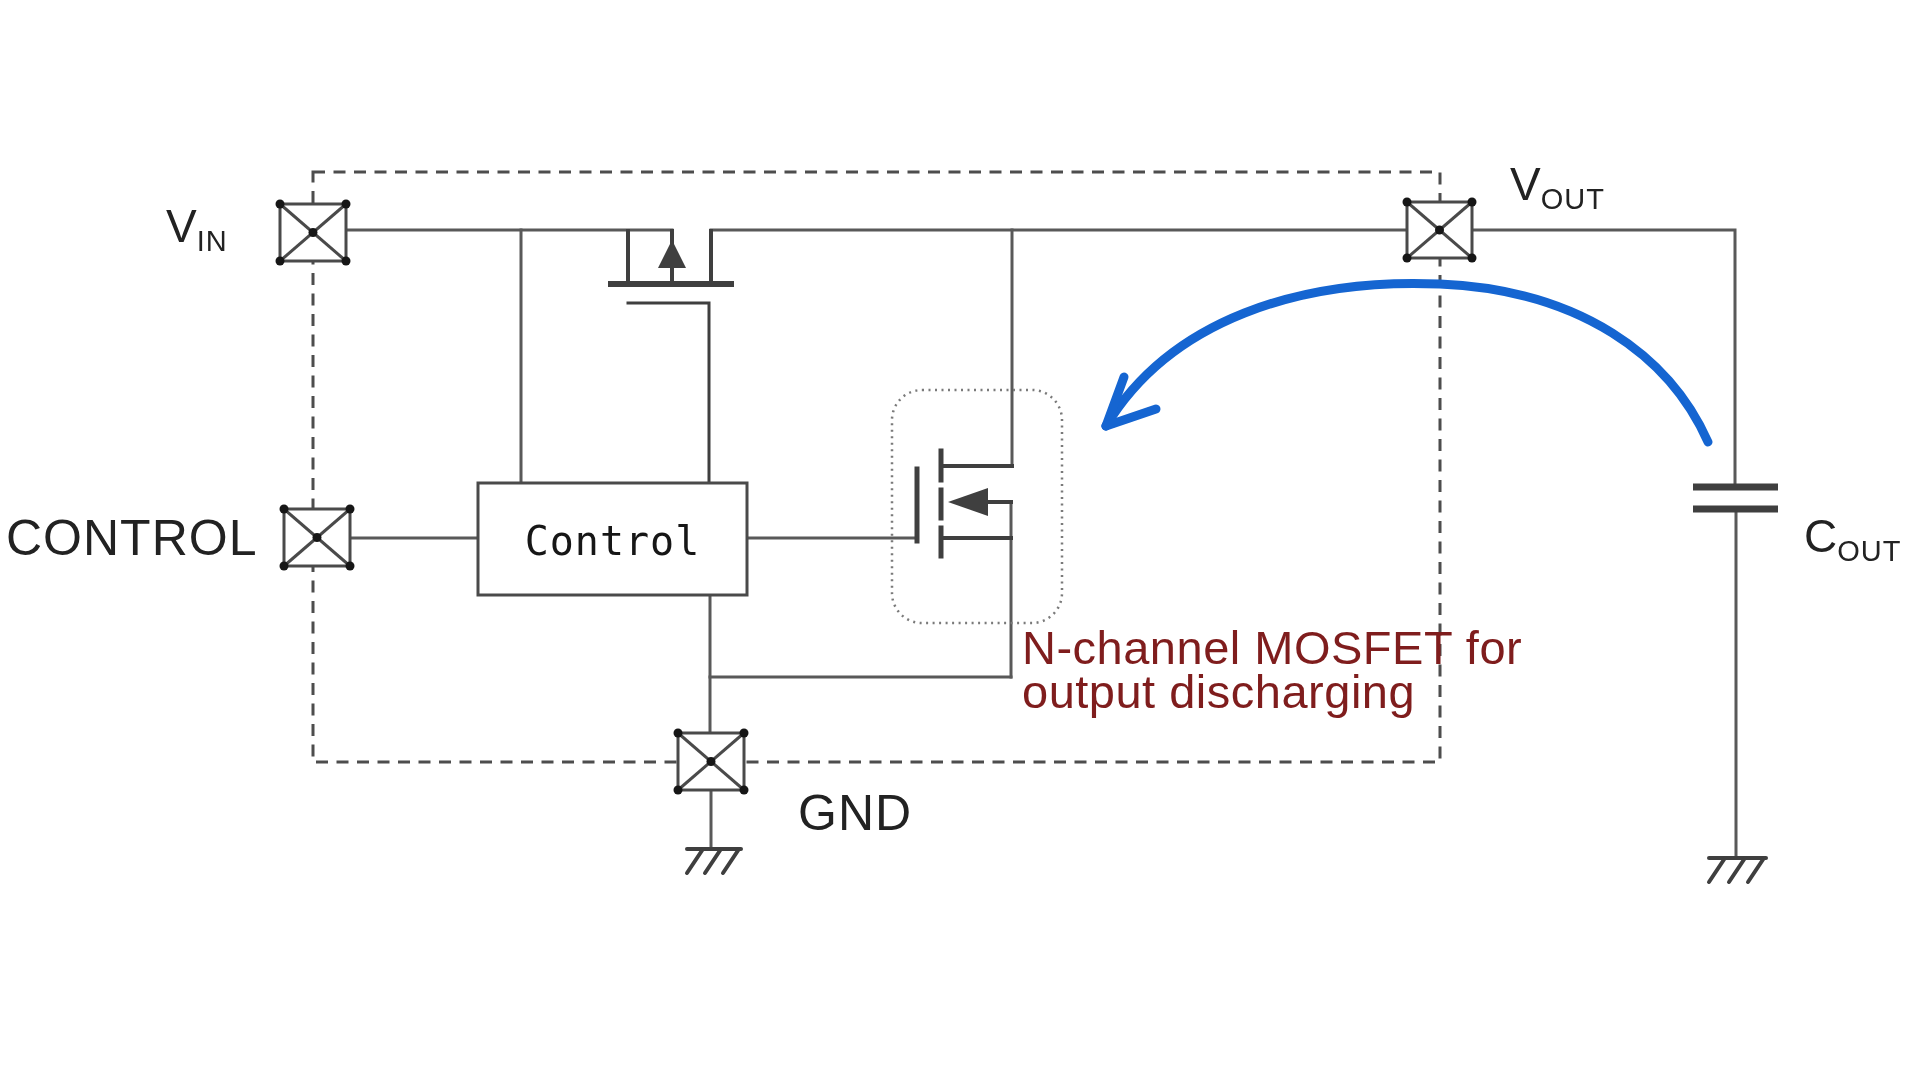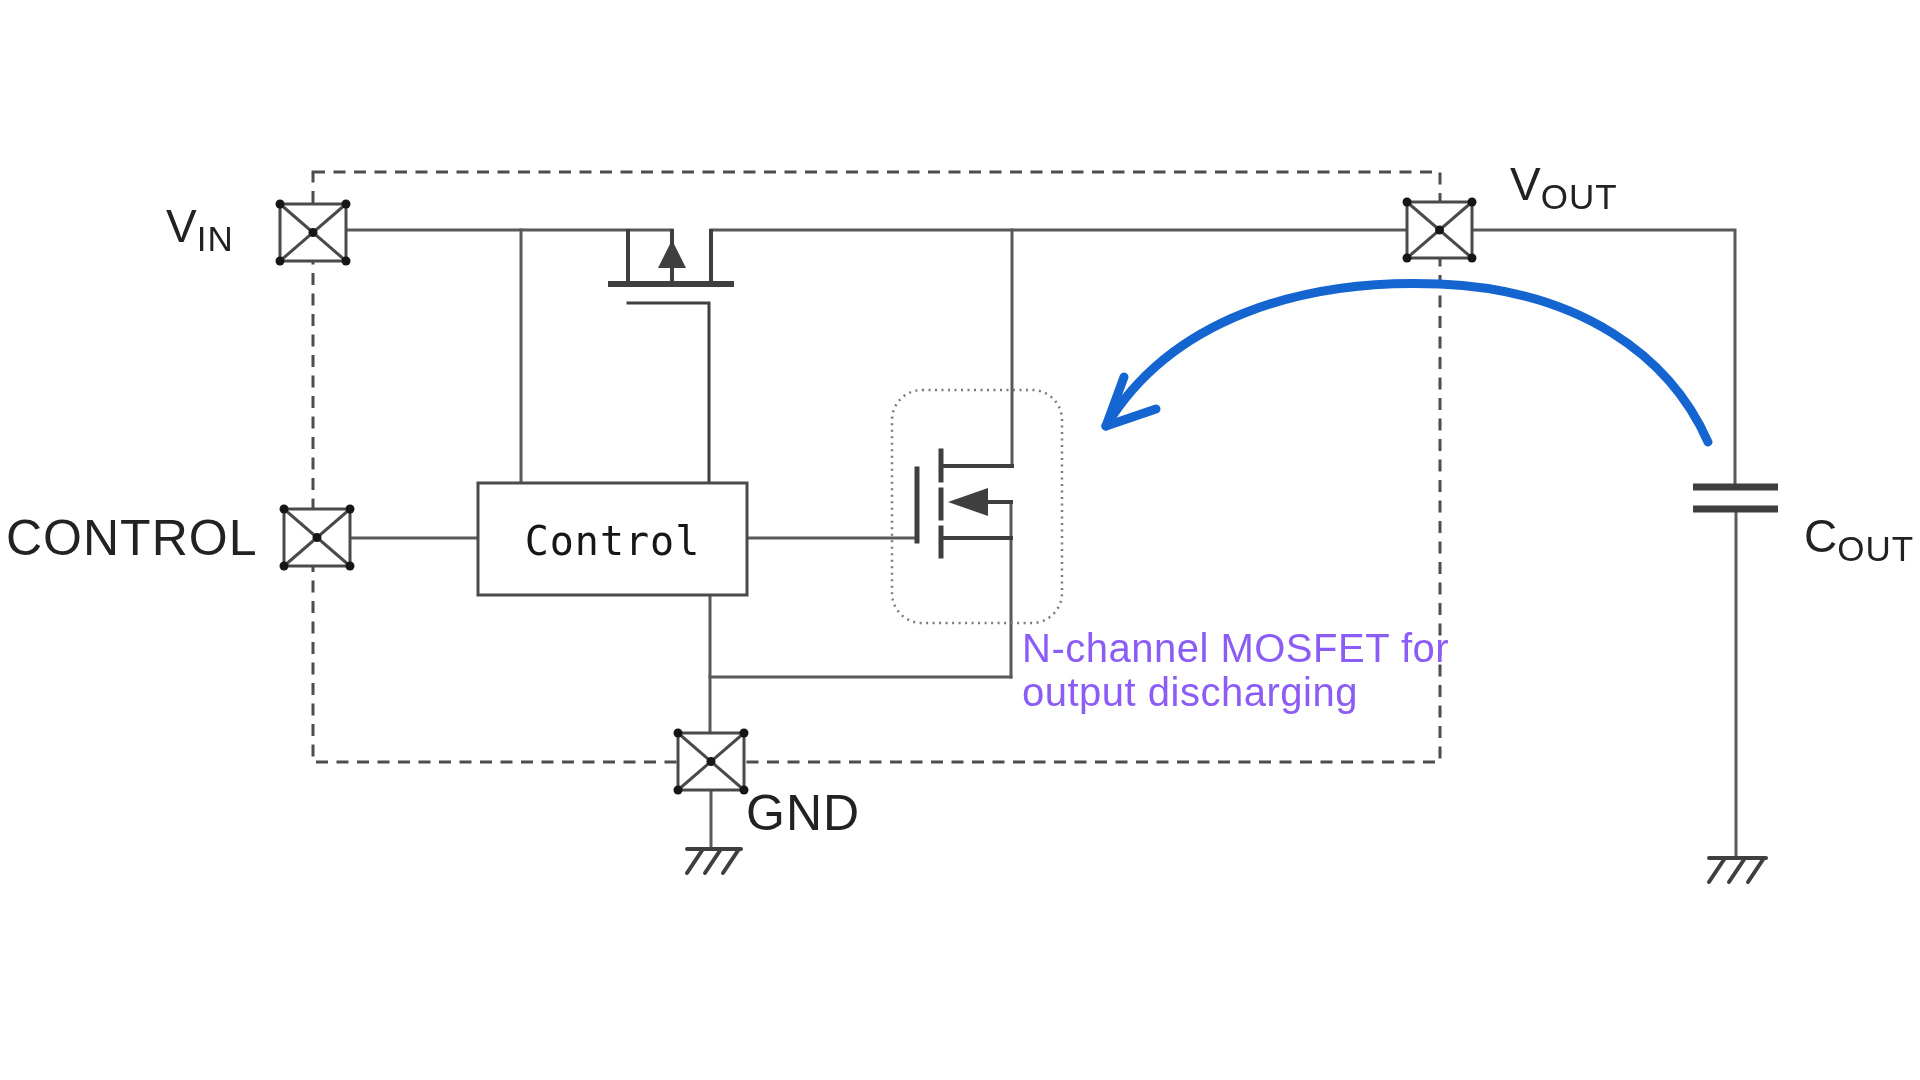--- a/index.html
+++ b/index.html
@@ -4,30 +4,30 @@
 <style>
   html,body{margin:0;padding:0;background:#ffffff;}
   .stage{
     position:relative;width:1920px;height:892px;background:#ffffff;
     font-family:"Liberation Sans",sans-serif;overflow:hidden;padding-left:16px;
   }
   .schematic{position:absolute;left:0;top:0;}
   .lbl{position:absolute;color:#222222;white-space:nowrap;}
   .pin-lbl{font-size:50px;letter-spacing:1px;}
   .sig-lbl{font-size:46px;}
-  .sig-lbl .sub{font-size:35px;vertical-align:-9px;letter-spacing:1px;}
+  .sig-lbl .sub{font-size:29px;vertical-align:-9px;letter-spacing:1px;}
   .block-lbl{
     position:absolute;left:478px;top:487px;width:269px;height:108px;
     display:flex;flex-direction:column;justify-content:center;align-items:center;
     font-family:"DejaVu Sans Mono",monospace;font-size:40px;line-height:51px;
     color:#161616;letter-spacing:1px;
   }
   .note-lbl{
     position:absolute;left:1022px;top:626px;
-    font-size:40px;line-height:44px;color:#8b5cf6;letter-spacing:0.5px;
+    font-size:47px;line-height:44px;color:#7f1d1d;letter-spacing:0.5px;
   }
 </style>
 </head>
 <body>
 
 <div class="stage">
 
   <svg class="schematic" width="1920" height="1080" viewBox="0 0 1920 1080">
 
     <rect x="313" y="172" width="1127" height="590" fill="none" stroke-width="3" stroke-dasharray="12 8.5" stroke="#4d4d4d"></rect>
@@ -165,21 +165,21 @@
       <line x1="1106" y1="426" x2="1156" y2="409"></line>
     </g>
   </svg>
 
   <div class="lbl sig-lbl" style="left:166px;top:199px;">
     <span class="base">V</span><span class="sub">IN</span>
   </div>
 
   <div class="lbl pin-lbl" style="left:6px;top:509px;">CONTROL</div>
 
-  <div class="lbl pin-lbl" style="left:746px;top:784px;">GND</div>
+  <div class="lbl pin-lbl" style="left:798px;top:784px;">GND</div>
 
   <div class="lbl sig-lbl" style="left:1510px;top:157px;">
     <span class="base">V</span><span class="sub">OUT</span>
   </div>
 
   <div class="lbl sig-lbl" style="left:1798px;top:509px;margin-left:6px;">
     <span class="base">C</span><span class="sub">OUT</span>
   </div>
 
   <div class="block-lbl">

